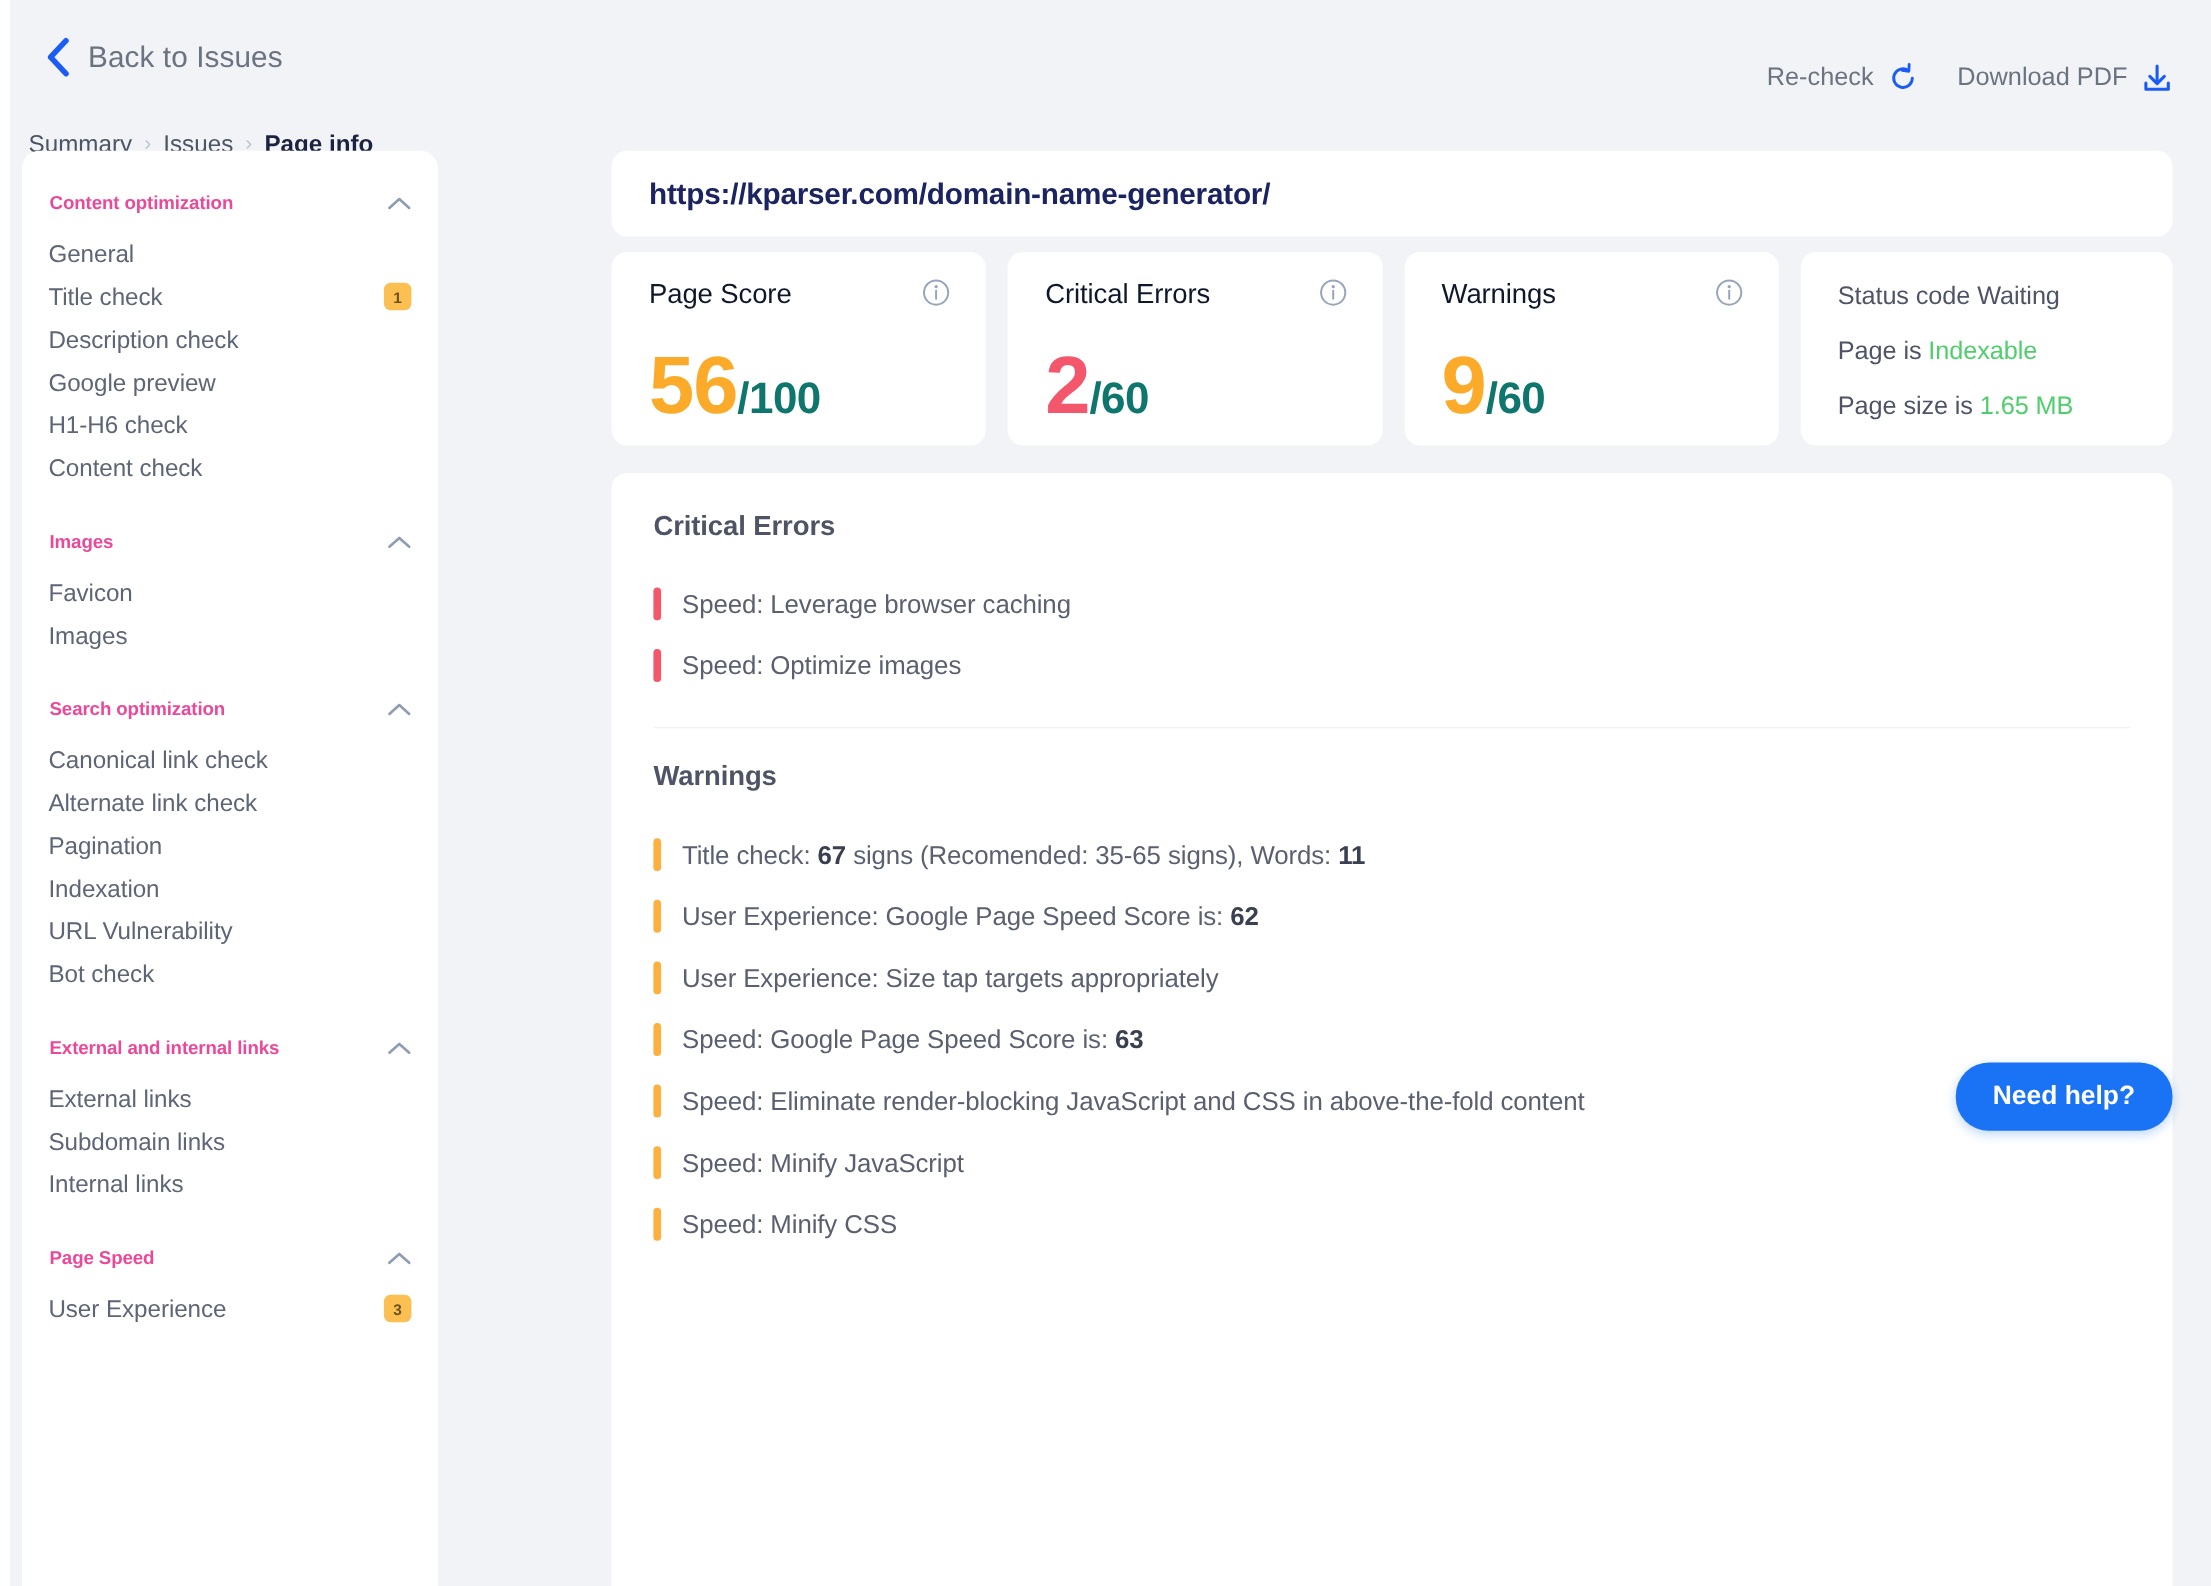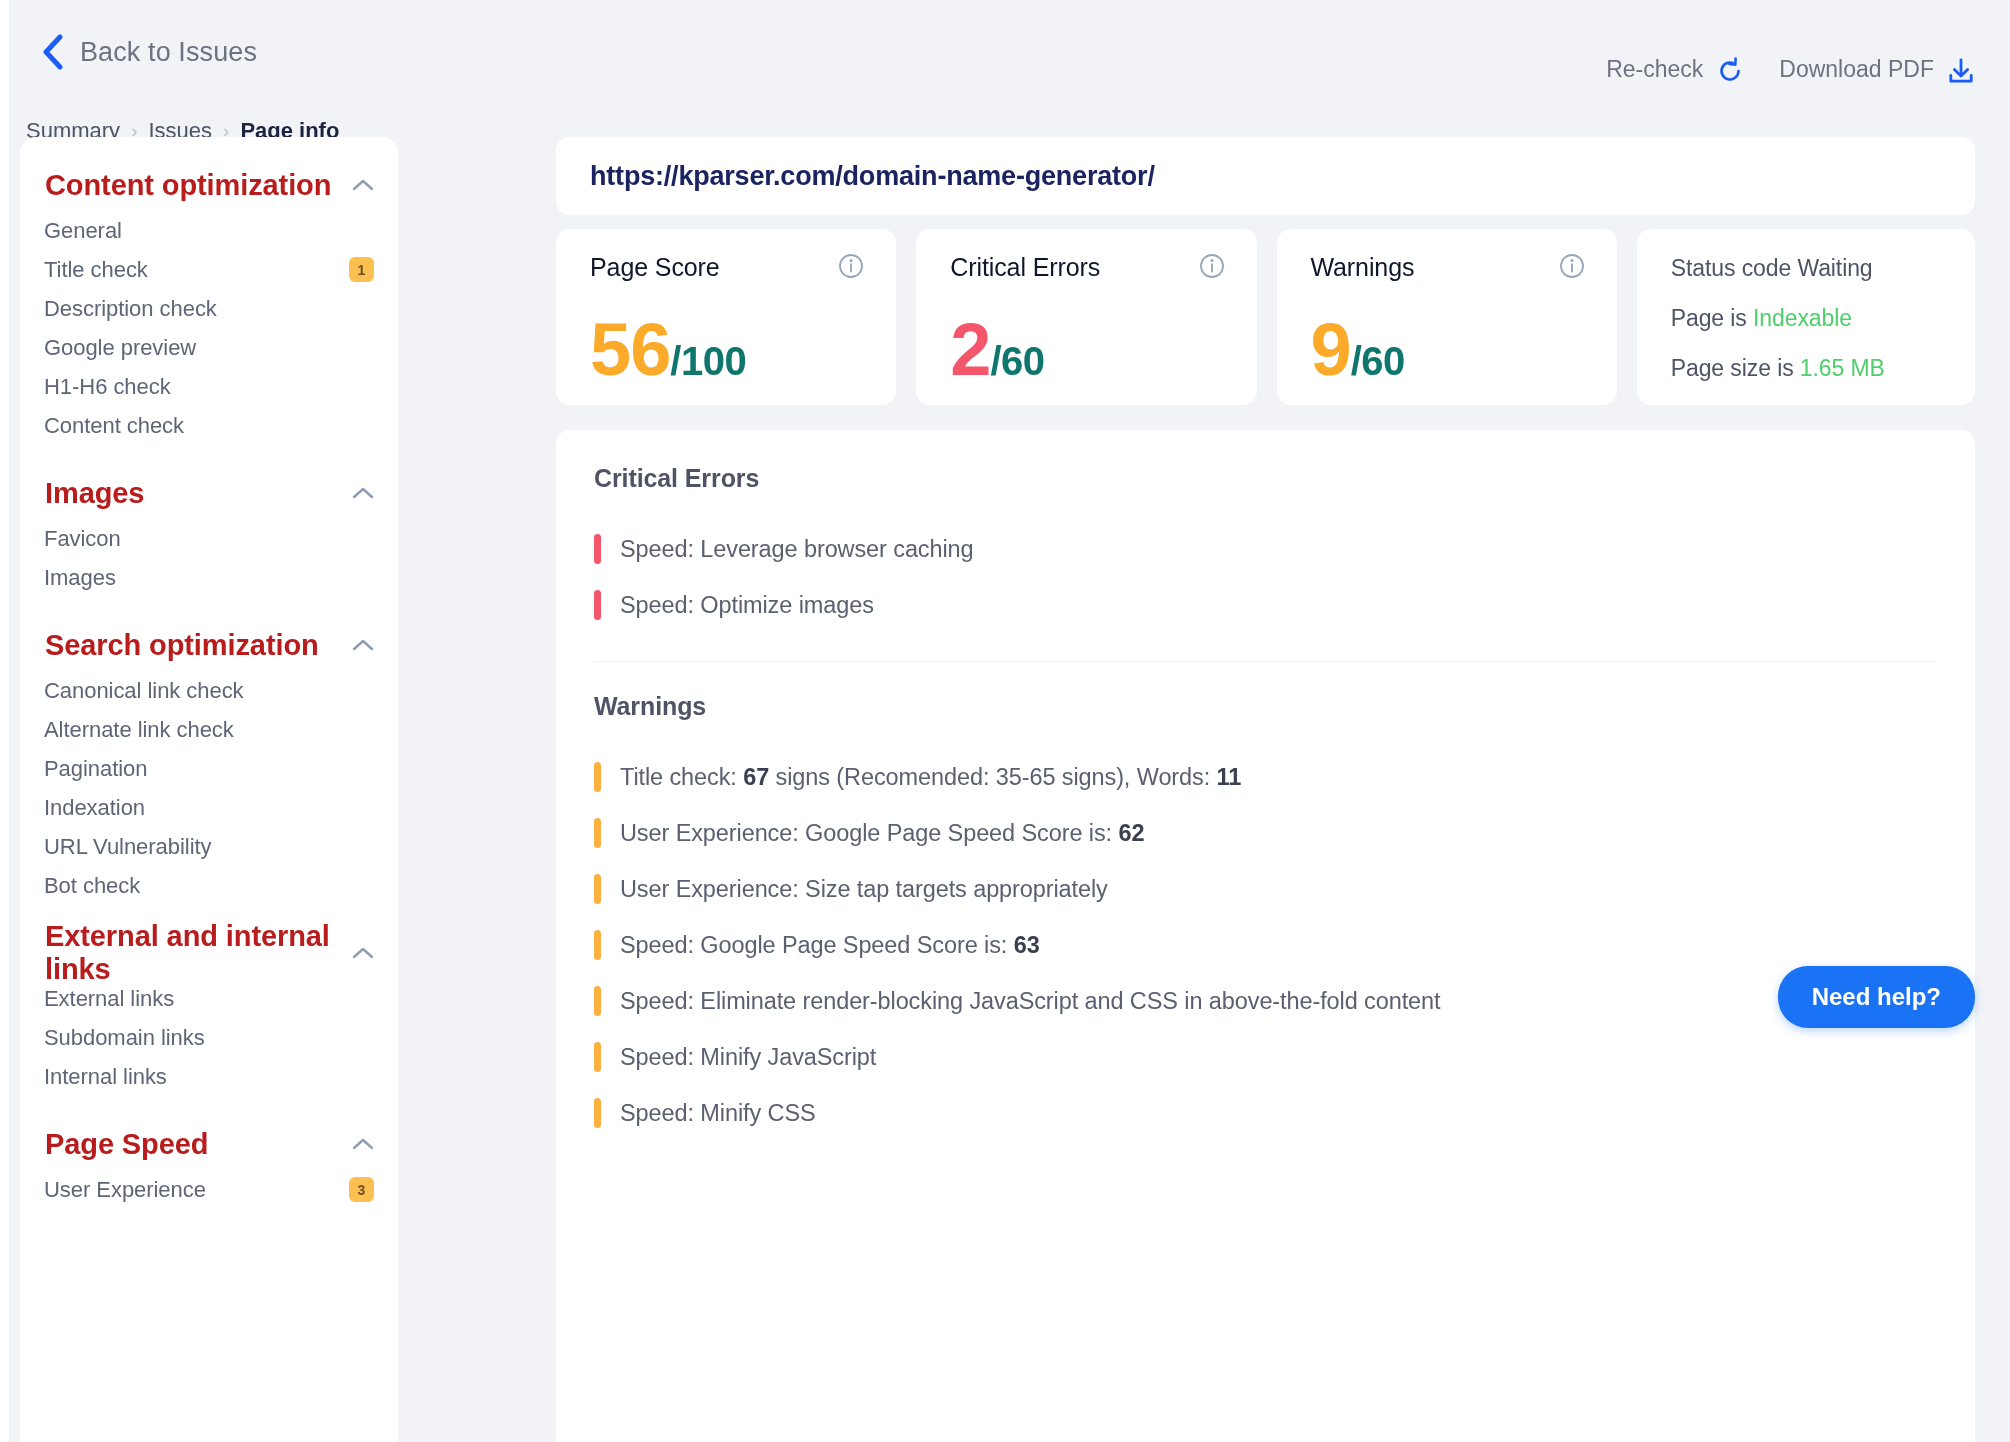--- a/index.html
+++ b/index.html
@@ -104,23 +104,23 @@
   .side-section-head {
     display: flex;
     align-items: center;
     justify-content: space-between;
     padding: 0 0 0 1px;
     height: 52px;
     margin-top: 22px;
     cursor: pointer;
   }
   .side-section-title {
-    font-size: 29px;
-    font-weight: bold;
-    color: #b91c1c;
+    font-size: 17px;
+    font-weight: bold;
+    color: #ec4899;
     letter-spacing: -0.1px;
   }
   .side-caret svg { display: block; }
 
   .side-item {
     display: flex;
     align-items: center;
     justify-content: space-between;
     height: 39px;
     cursor: pointer;

